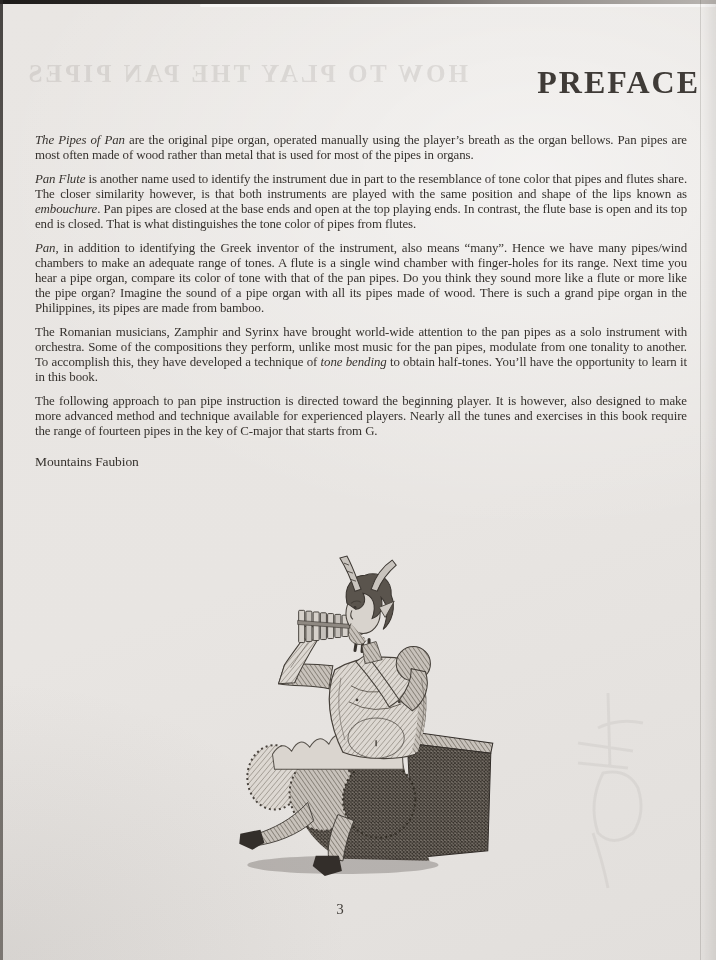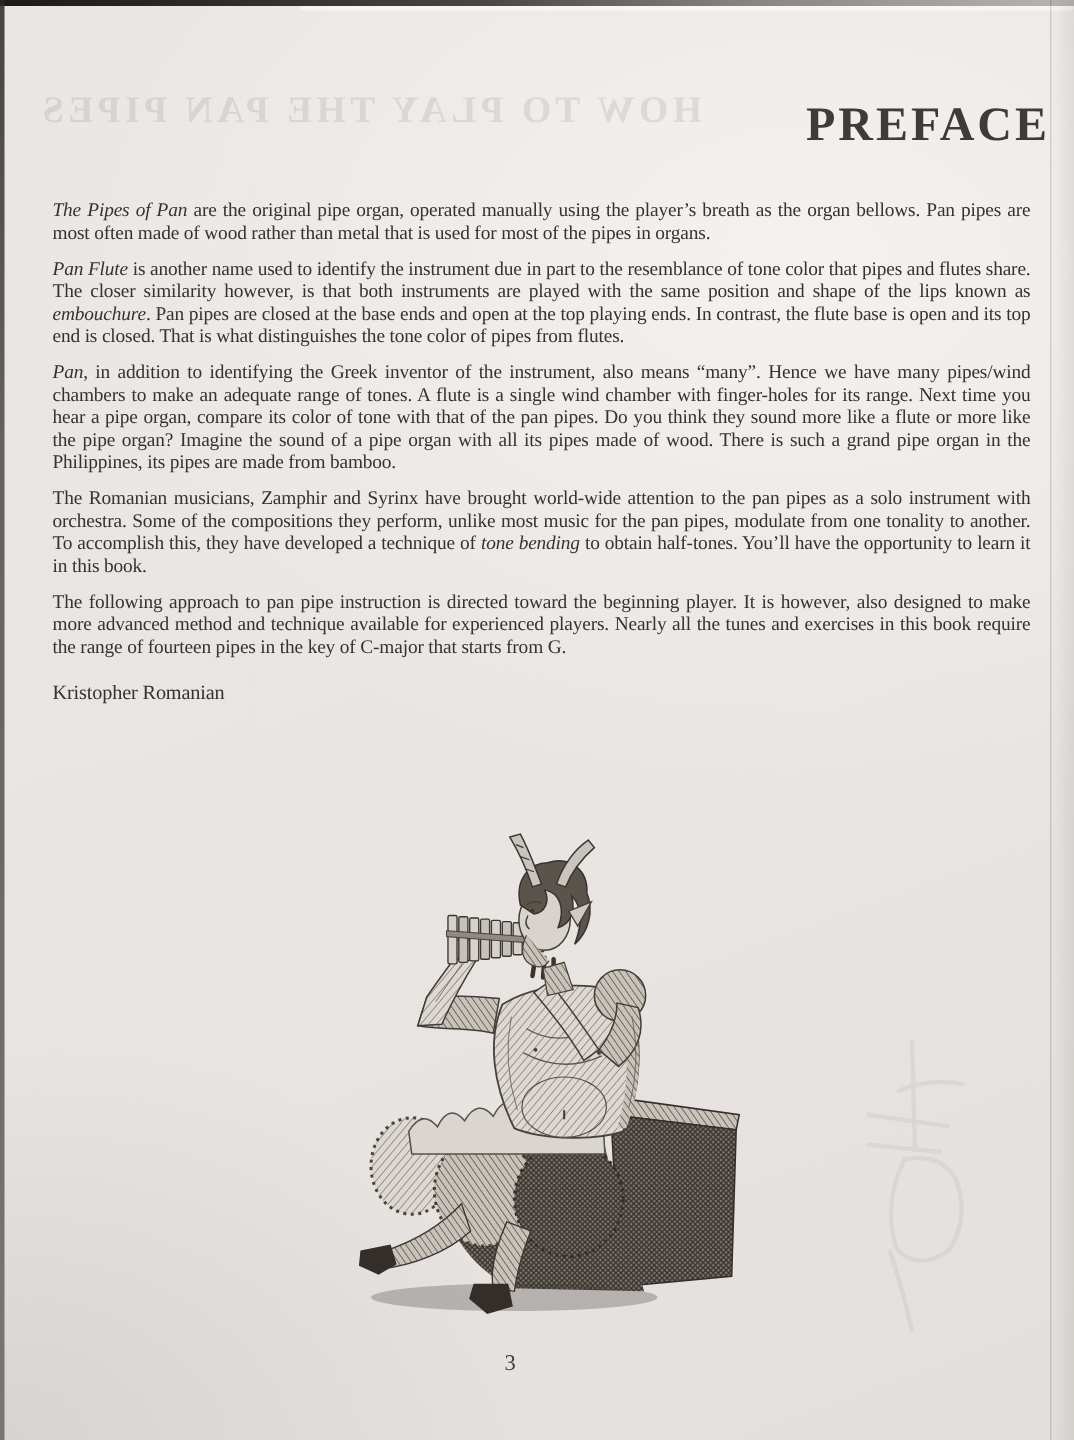--- a/index.html
+++ b/index.html
@@ -67,21 +67,21 @@
 <h1 class="page-title">PREFACE</h1>
 
 <div class="body-text">
   <div id="paragraphs">
       <p class="para"><em>The Pipes of Pan</em><span> are the original pipe organ, operated manually using the player’s breath as the organ bellows. Pan pipes are most often made of wood rather than metal that is used for most of the pipes in organs.</span></p>
       <p class="para"><em>Pan Flute</em><span> is another name used to identify the instrument due in part to the resemblance of tone color that pipes and flutes share. The closer similarity however, is that both instruments are played with the same position and shape of the lips known as </span><em>embouchure</em><span>. Pan pipes are closed at the base ends and open at the top playing ends. In contrast, the flute base is open and its top end is closed. That is what distinguishes the tone color of pipes from flutes.</span></p>
       <p class="para"><em>Pan</em><span>, in addition to identifying the Greek inventor of the instrument, also means “many”. Hence we have many pipes/wind chambers to make an adequate range of tones. A flute is a single wind chamber with finger-holes for its range. Next time you hear a pipe organ, compare its color of tone with that of the pan pipes. Do you think they sound more like a flute or more like the pipe organ? Imagine the sound of a pipe organ with all its pipes made of wood. There is such a grand pipe organ in the Philippines, its pipes are made from bamboo.</span></p>
       <p class="para"><span>The Romanian musicians, Zamphir and Syrinx have brought world-wide attention to the pan pipes as a solo instrument with orchestra. Some of the compositions they perform, unlike most music for the pan pipes, modulate from one tonality to another. To accomplish this, they have developed a technique of </span><em>tone bending</em><span> to obtain half-tones. You’ll have the opportunity to learn it in this book.</span></p>
       <p class="para"><span>The following approach to pan pipe instruction is directed toward the beginning player. It is however, also designed to make more advanced method and technique available for experienced players. Nearly all the tunes and exercises in this book require the range of fourteen pipes in the key of C-major that starts from G.</span></p>
     </div>
-  <div class="author">Kristopher Romanian</div>
+  <div class="author">Mountains Faubion</div>
 </div>
 
 <div class="illustration">
   <svg viewBox="0 0 290 330" width="292" height="332" aria-hidden="true">
     <defs>
       <pattern id="ph1" patternUnits="userSpaceOnUse" width="4" height="4" patternTransform="rotate(40)">
         <rect width="4" height="4" fill="#ddd8d2"></rect>
         <line x1="0" y1="0" x2="0" y2="4" stroke="#837c74" stroke-width="1"></line>
       </pattern>
       <pattern id="ph2" patternUnits="userSpaceOnUse" width="3.6" height="3.6" patternTransform="rotate(-35)">

